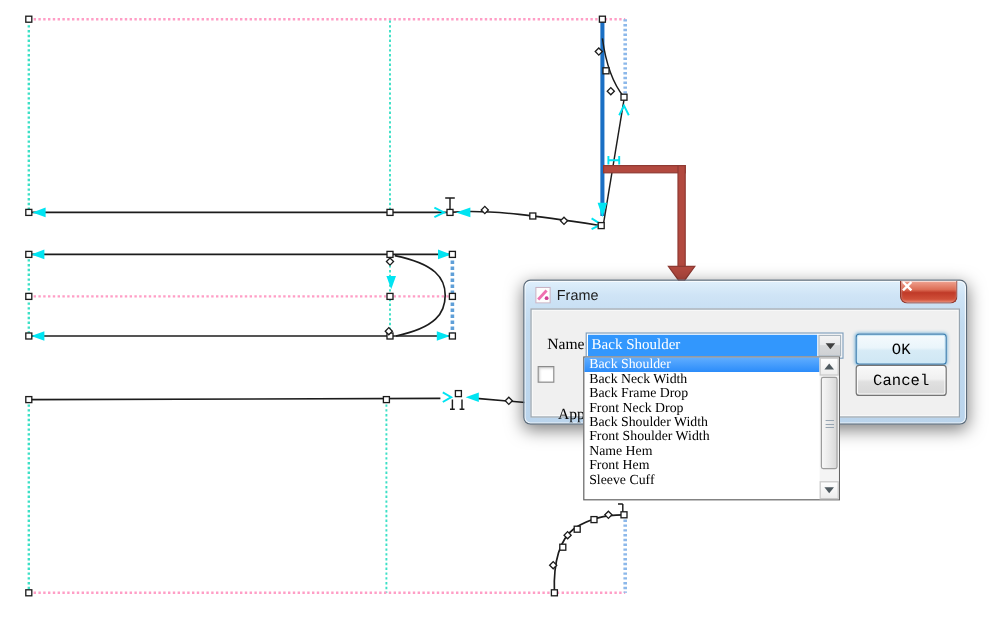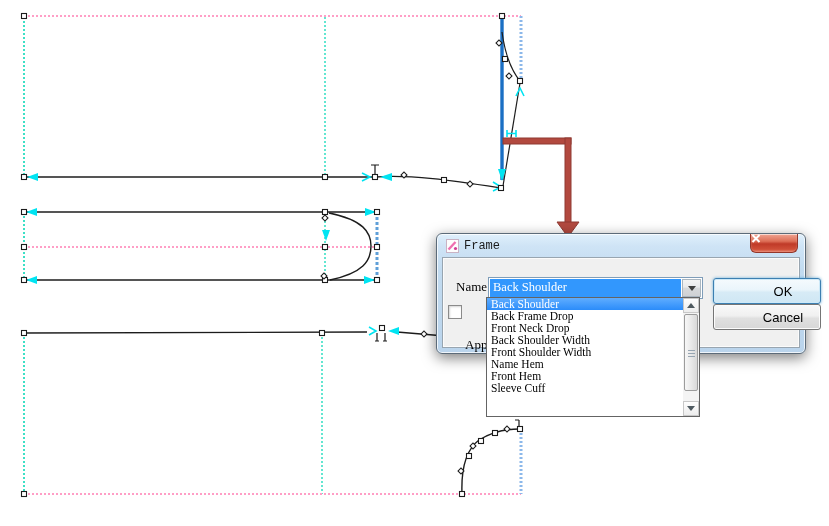--- a/index.html
+++ b/index.html
@@ -9,21 +9,21 @@
   svg{position:absolute;left:0;top:0;}
 
   
   .dialog{position:absolute;left:436px;top:233px;width:368px;height:119px;
     border:1px solid #5c6b79;border-radius:6px;
     background:linear-gradient(180deg,#e0f0fc 0%,#cfe4f6 10%,#c2dbf0 30%,#bad4ec 100%);
     box-shadow:0 4px 14px rgba(0,0,0,.5), inset 0 0 0 1px rgba(255,255,255,.75);
     z-index:10;}
   .titlebar{position:absolute;left:0;top:0;width:100%;height:23px;}
   .title-icon{position:absolute;left:9px;top:5px;width:13px;height:14px;}
-  .title-text{position:absolute;left:27px;top:5px;font-size:12px;color:#1b1b1b;font-family:Liberation Mono, monospace;}
+  .title-text{position:absolute;left:27px;top:5px;font-size:12px;color:#1b1b1b;}
   .close-btn{position:absolute;left:313px;top:0;width:46px;height:18px;
     border:1px solid #93362a;border-top:none;border-radius:0 0 6px 6px;
     background:linear-gradient(180deg,#f0a492 0%,#dd6f57 40%,#c03a28 55%,#cf4f38 85%,#e8836d 100%);
     box-shadow:inset 0 1px 0 rgba(255,255,255,.55), inset 0 0 2px rgba(255,255,255,.3);
     display:flex;align-items:center;justify-content:center;cursor:pointer;}
   .client{position:absolute;left:5px;top:23px;width:356px;height:89px;
     background:#f0f0f0;border:1px solid #98a5b0;box-shadow:inset 0 0 0 1px rgba(255,255,255,.7);}
   .lbl{position:absolute;font-family:"Liberation Serif",serif;font-size:13px;color:#000;}
   .name-lbl{left:13px;top:21px;}
   .combo{position:absolute;left:45px;top:19px;width:213px;height:20px;background:#fff;
@@ -37,22 +37,22 @@
   .tri-down{width:0;height:0;border-left:4px solid transparent;border-right:4px solid transparent;
     border-top:5px solid #404040;}
   .tri-up-s{width:0;height:0;border-left:4px solid transparent;border-right:4px solid transparent;
     border-bottom:5px solid #4f5a60;}
   .tri-down-s{width:0;height:0;border-left:4px solid transparent;border-right:4px solid transparent;
     border-top:5px solid #4f5a60;}
   .checkbox{position:absolute;left:5px;top:47px;width:12px;height:12px;background:#fff;
     border:1px solid #8b8b8b;box-shadow:inset 1px 1px 2px #d5d5d5;}
   .chk-lbl{left:22px;top:47px;font-size:13px;margin-top:32px;}
   .btn{position:absolute;left:270px;width:74px;height:24px;border-radius:3px;
-    font-family:Liberation Sans, sans-serif;font-size:13px;color:#000;
-    display:flex;align-items:center;justify-content:center;cursor:pointer;padding-left:32px;}
+    font-family:Liberation Mono, monospace;font-size:13px;color:#000;
+    display:flex;align-items:center;justify-content:center;cursor:pointer;}
   .btn-ok{top:20px;border:1px solid #3c7fb1;
     background:linear-gradient(180deg,#f5fafd 0%,#eaf5fb 45%,#d7ebf6 55%,#cfe7f4 100%);
     box-shadow:inset 0 0 0 1px #cde9f8, 0 0 3px rgba(87,164,212,.9);}
   .btn-cancel{top:46px;border:1px solid #757575;
     background:linear-gradient(180deg,#f9f9f9 0%,#f0f0f0 45%,#e0e0e0 55%,#d7d7d7 100%);
     box-shadow:inset 0 0 0 1px #fcfcfc;}
 
   
   .droplist{position:absolute;left:486px;top:297px;width:214px;height:120px;background:#fff;
     border:1px solid #646464;box-sizing:border-box;z-index:20;}
@@ -216,20 +216,21 @@
     <div class="checkbox"></div>
     <span class="lbl chk-lbl">App</span>
     <div class="btn btn-ok">OK</div>
     <div class="btn btn-cancel">Cancel</div>
   </div>
 </div>
 
 <div class="droplist">
   <div class="items">
     <div class="item selected">Back Shoulder</div>
+    <div class="item">Back Neck Width</div>
     <div class="item">Back Frame Drop</div>
     <div class="item">Front Neck Drop</div>
     <div class="item">Back Shoulder Width</div>
     <div class="item">Front Shoulder Width</div>
     <div class="item">Name Hem</div>
     <div class="item">Front Hem</div>
     <div class="item">Sleeve Cuff</div>
   </div>
   <div class="vscroll">
     <div class="sb-btn sb-up">

